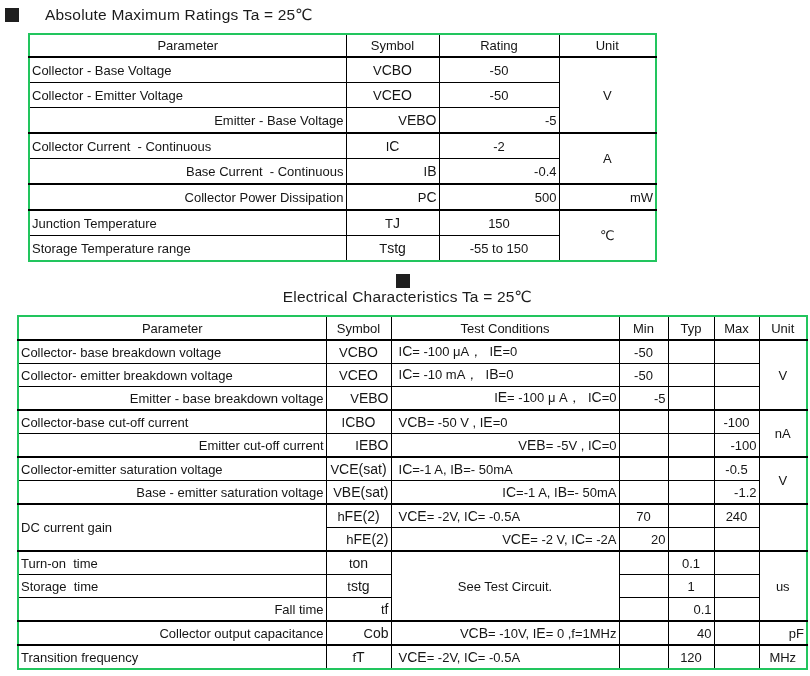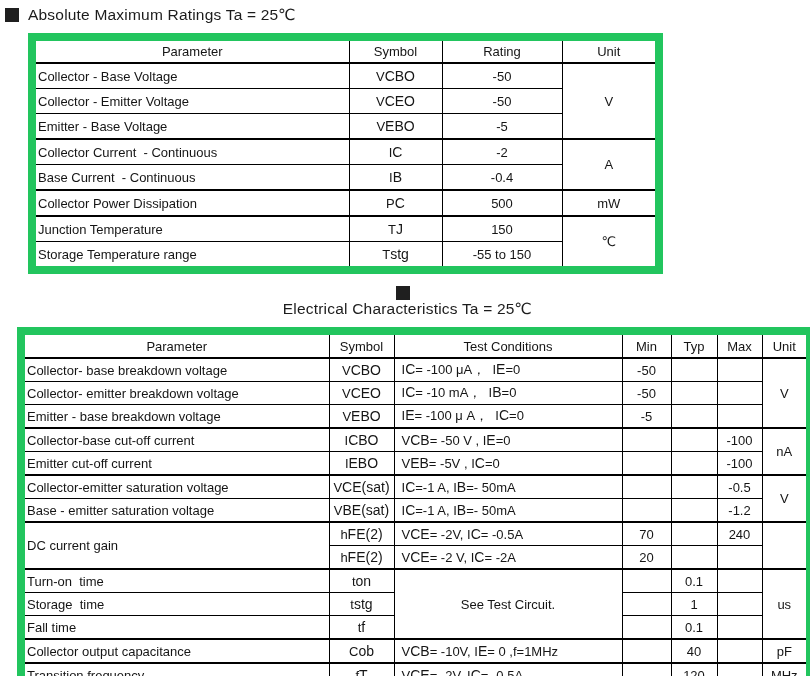--- a/index.html
+++ b/index.html
@@ -9,47 +9,47 @@
     color: #111111;
     font-family: "Liberation Sans", "DejaVu Sans", sans-serif;
     overflow: hidden;
   }
   .page { position: relative; width: 810px; height: 676px; }
 
   .section-title {
     display: flex; align-items: center;
     font-size: 15.5px; color: #1c1c1c; letter-spacing: 0.2px;
   }
-  .title1 { margin: 6px 0 0 5px; }
+  .title1 { margin: 6px 0 0 5px; gap: 17px; }
   .title2 { margin: 12px 0 0 5px; flex-direction: column; }
   .sq { width: 14px; height: 14px; background: #1f1f1f; margin-right: 9px; flex: 0 0 auto; }
 
   table {
     border-collapse: collapse; table-layout: fixed;
-    border: 8px solid #22c55e;
+    border: 2px solid #22c55e;
   }
   td {
     border: 1px solid #000;
     font-size: 13px; color: #151515;
     text-align: center; vertical-align: middle;
     padding: 0 2px; overflow: hidden;
   }
   .sub { font-size: 14px; }
 
   
   .t1 { margin: 9px 0 0 28px; width: 627px; }
   .t1 td { height: 24px; }
   .t1 tr.hdr td { height: 21px; }
 
   
   .t2 { margin: 9px 0 0 17px; width: 789px; }
   .t2 td { height: 22px; }
 
   tr.hdr td { border-bottom: 2px solid #000; }
-  tr.ge td { border-bottom: 2px solid #000; }
+  tr.ge td { border-bottom: 2px solid #000; text-align: right; }
   td.bb2 { border-bottom: 2px solid #000; }
 
   td.param { text-align: left; white-space: pre; }
   td.tc { text-align: left; padding-left: 7px; white-space: pre; margin-top: 15px; }
   td.tcc { text-align: center; white-space: normal; margin-top: 32px; }
 
   .c-p1 { width: 317px; } .c-s1 { width: 93px; } .c-r1 { width: 120px; } .c-u1 { width: 97px; }
   .c-p2 { width: 308px; } .c-s2 { width: 65px; } .c-t2 { width: 228px; }
   .c-min { width: 49px; } .c-typ { width: 46px; } .c-max { width: 45px; } .c-u2 { width: 48px; }
 </style>

